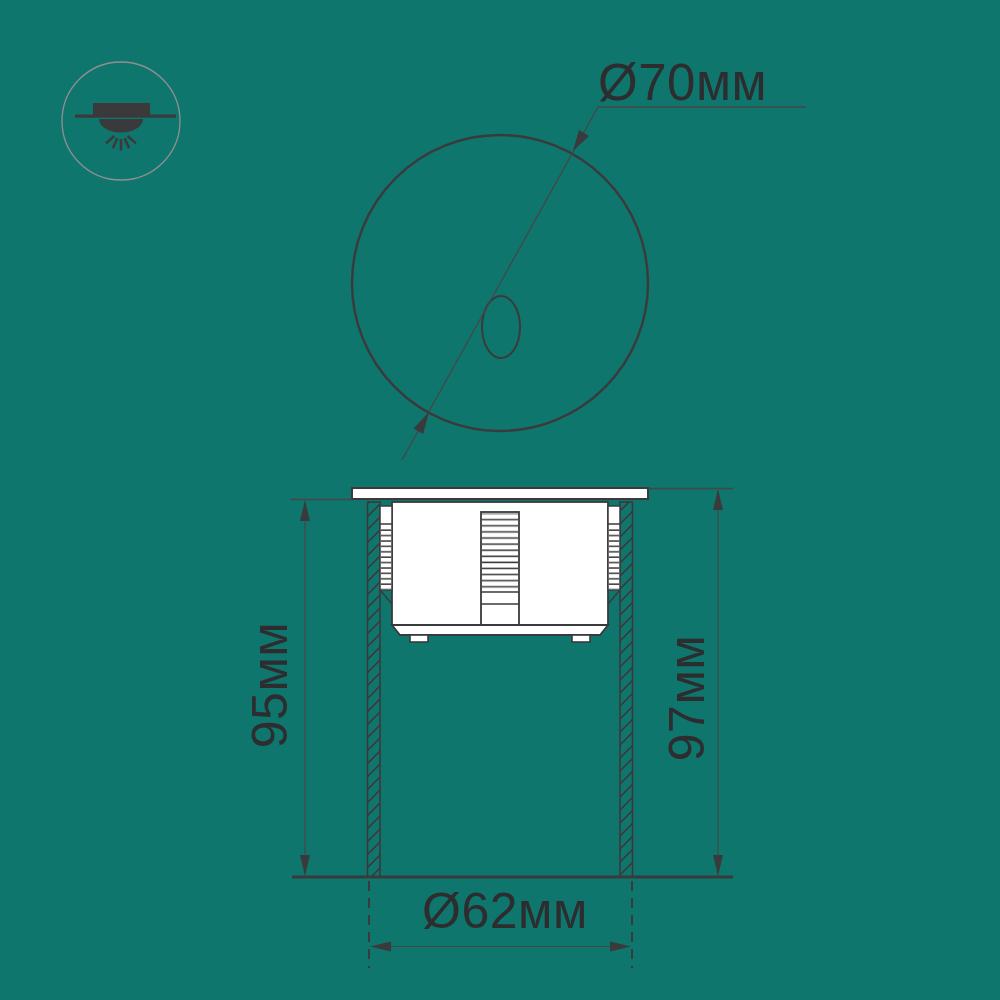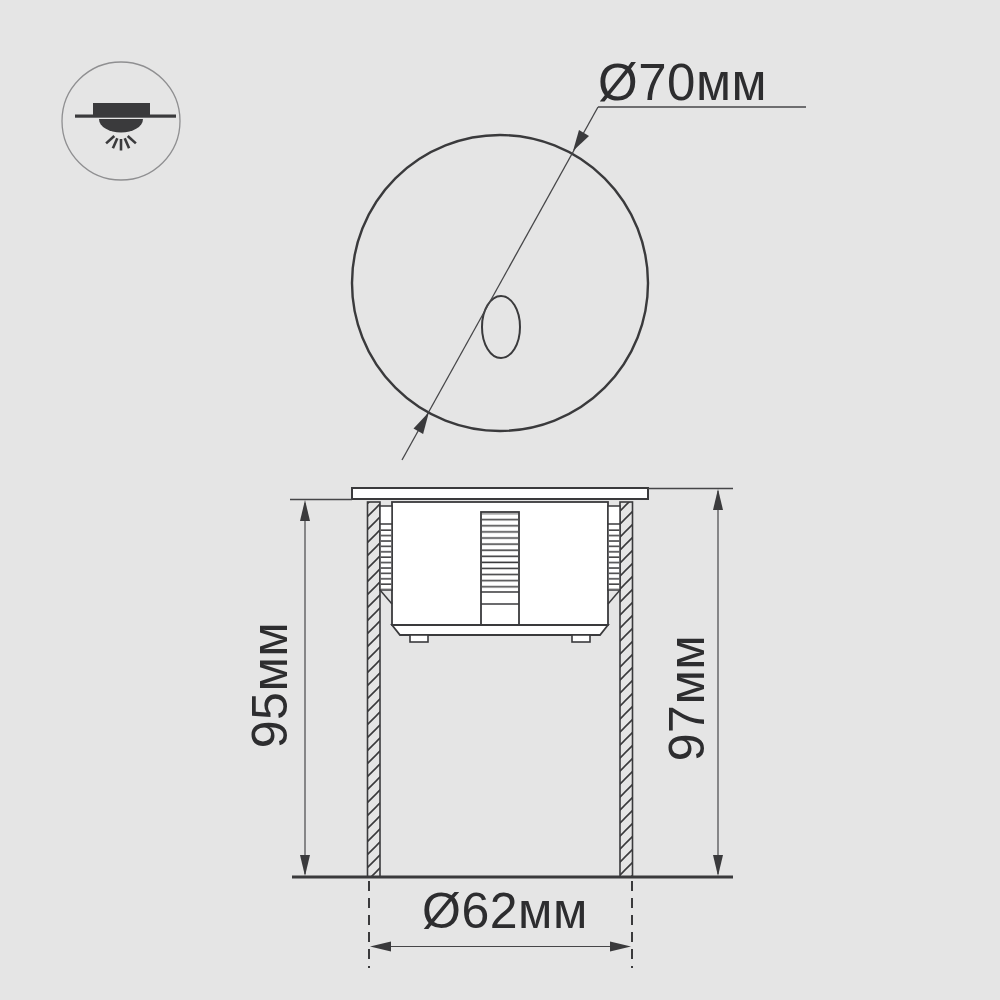--- a/index.html
+++ b/index.html
@@ -4,21 +4,21 @@
 <style>
   html, body {
     margin: 0;
     padding: 0;
     background: #ffffff;
   }
   .canvas {
     position: relative;
     width: 1000px;
     height: 1000px;
-    background: #e5e5e5;
+    background: #0f766e;
     overflow: hidden;
     font-family: "Liberation Sans", sans-serif;
   }
   svg text {
     font-family: "Liberation Sans", "DejaVu Sans", sans-serif;
     fill: #2d2d2f;
     letter-spacing: 0.5px;
   }
 </style>
 </head>

